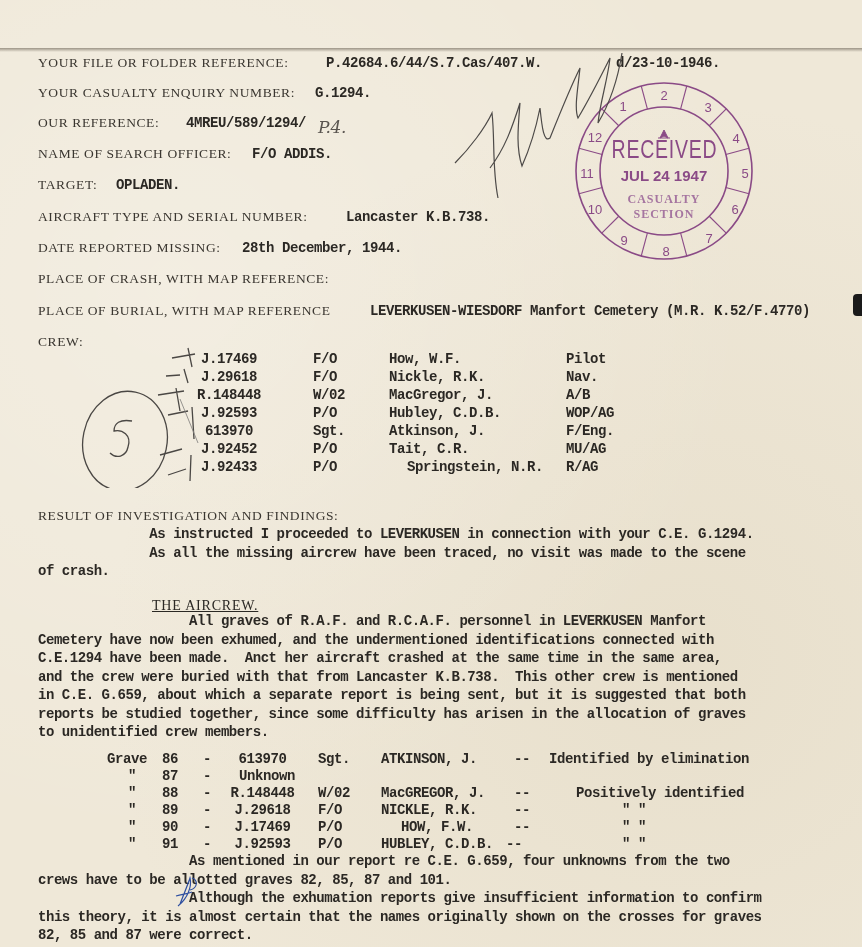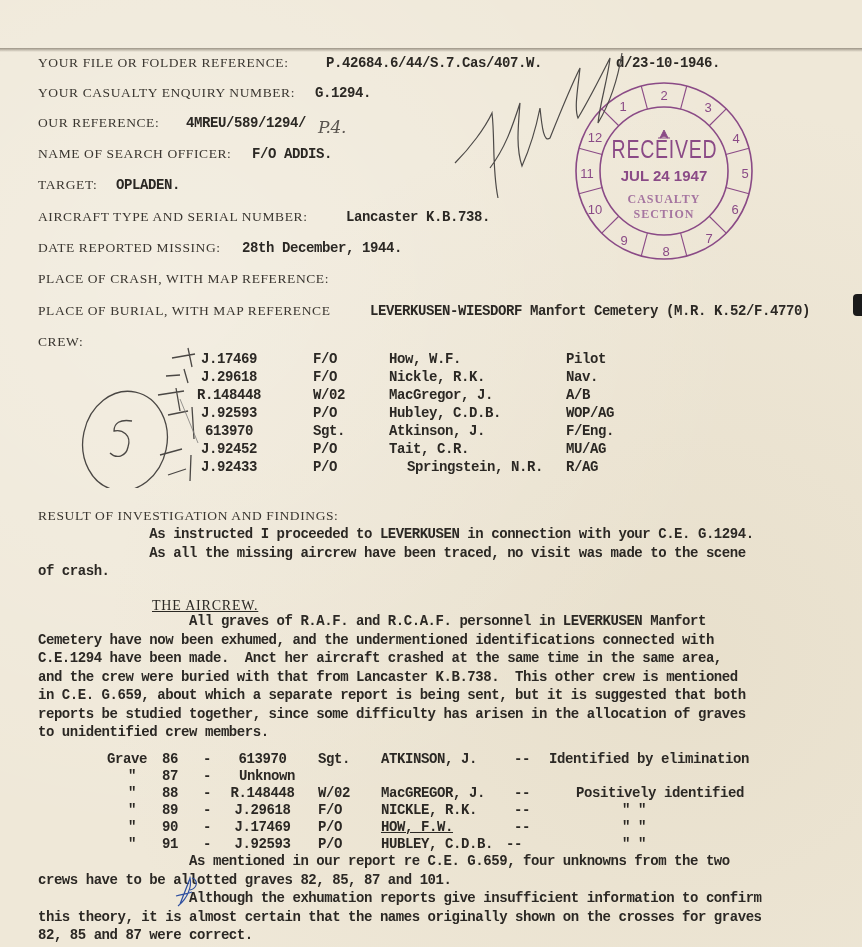--- a/index.html
+++ b/index.html
@@ -249,21 +249,21 @@
       <span style="left:381px;">NICKLE, R.K.</span>
       <span style="left:514px;">--</span>
       <span style="left:622px;">"          "</span>
     </div>
     <div class="grave-row" style="left:0; top:771px;">
       <span style="left:128px;">"</span>
       <span style="left:162px;">90</span>
       <span style="left:203px;">-</span>
       <span class="num" style="left:220px; width:85px;">J.17469</span>
       <span style="left:318px;">P/O</span>
-      <span style="left:381px;text-decoration:underline;">HOW, F.W.</span>
+      <span style="left:401px;">HOW, F.W.</span>
       <span style="left:514px;">--</span>
       <span style="left:622px;">"          "</span>
     </div>
     <div class="grave-row" style="left:0; top:788px;">
       <span style="left:128px;">"</span>
       <span style="left:162px;">91</span>
       <span style="left:203px;">-</span>
       <span class="num" style="left:220px; width:85px;">J.92593</span>
       <span style="left:318px;">P/O</span>
       <span style="left:381px;">HUBLEY, C.D.B.</span>

